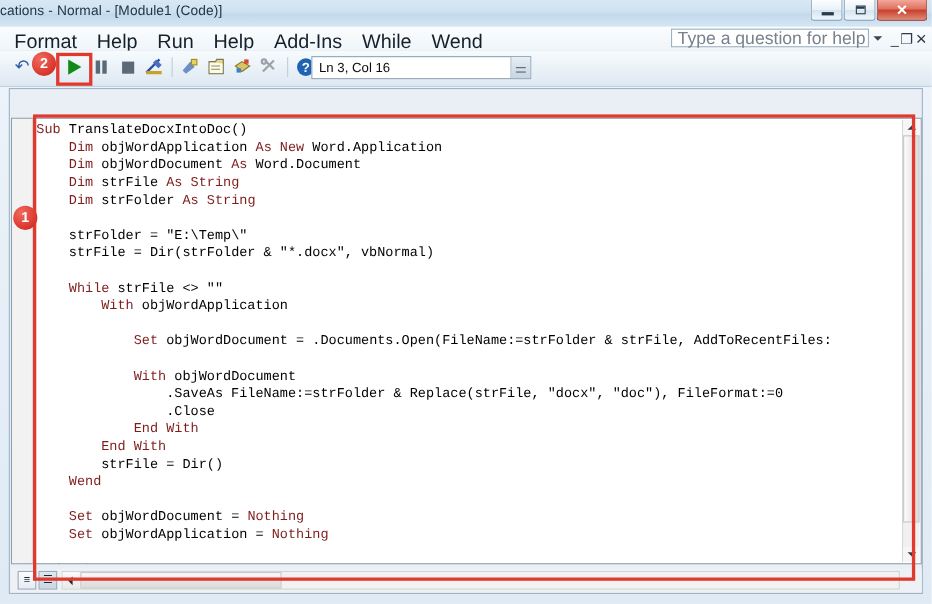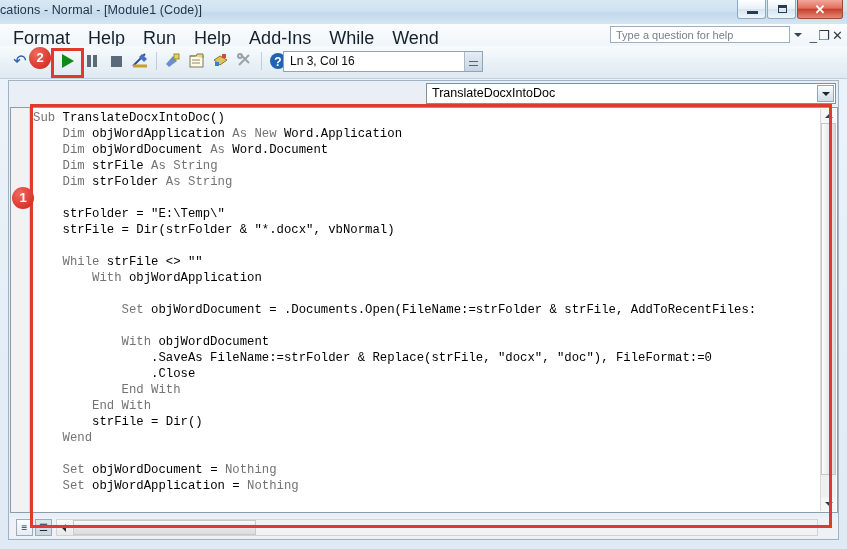--- a/index.html
+++ b/index.html
@@ -113,21 +113,21 @@
     right: 57px; top: 2px;
     width: 180px; height: 17px;
     background: #ffffff;
     border: 1px solid #9bb0c2;
     box-sizing: border-box;
   }
   .help-box .ph {
     position:absolute;
     left: 5px; top: 1px;
     color: #77818c;
-    font-size: 11px;
+    font-size: 16px;
     line-height: 15px;
     text-align: right;
   }
   .help-arrow {
     position: absolute;
     right: 45px; top: 9px;
     width: 0; height: 0;
     border-left: 4px solid transparent;
     border-right: 4px solid transparent;
     border-top: 4px solid #3a4652;
@@ -278,21 +278,21 @@
   }
   .code-text {
     position: absolute;
     left: 22px; top: 2px;
     font-family: "Liberation Mono", "DejaVu Sans Mono", monospace;
     font-size: 12.3px;
     line-height: 16px;
     white-space: pre;
     color: #000000;
   }
-  .kw { color: #737373; }
+  .kw { color: #7f1d1d; }
 
   .vscroll {
     position: absolute;
     right: 1px; top: 1px;
     width: 15px; bottom: 1px;
     background: #f0f0f0;
     border-left: 1px solid #d8d8d8;
   }
   .vscroll .thumb {
     position: absolute;
@@ -493,24 +493,20 @@
 
     <div class="status-box">
       <span class="txt">Ln 3, Col 16</span>
       <span class="status-grip"></span>
     </div>
   </div>
 
   <div class="modwin">
 
     <div class="combo-row">
-      <div class="combo combo-proc">
-        <span class="val">TranslateDocxIntoDoc</span>
-        <span class="combo-btn"></span>
-      </div>
     </div>
 
     <div class="codepane">
       <div class="margin-ind"></div>
       <div class="code-text" id="code-text"><div><span class="kw">Sub </span><span>TranslateDocxIntoDoc()</span></div><div>    <span class="kw">Dim </span><span>objWordApplication </span><span class="kw">As New </span><span>Word.Application</span></div><div>    <span class="kw">Dim </span><span>objWordDocument </span><span class="kw">As </span><span>Word.Document</span></div><div>    <span class="kw">Dim </span><span>strFile </span><span class="kw">As String</span></div><div>    <span class="kw">Dim </span><span>strFolder </span><span class="kw">As String</span></div><div>&nbsp;</div><div>    <span>strFolder = "E:\Temp\"</span></div><div>    <span>strFile = Dir(strFolder &amp; "*.docx", vbNormal)</span></div><div>&nbsp;</div><div>    <span class="kw">While </span><span>strFile &lt;&gt; ""</span></div><div>        <span class="kw">With </span><span>objWordApplication</span></div><div>&nbsp;</div><div>            <span class="kw">Set </span><span>objWordDocument = .Documents.Open(FileName:=strFolder &amp; strFile, AddToRecentFiles:</span></div><div>&nbsp;</div><div>            <span class="kw">With </span><span>objWordDocument</span></div><div>                <span>.SaveAs FileName:=strFolder &amp; Replace(strFile, "docx", "doc"), FileFormat:=0</span></div><div>                <span>.Close</span></div><div>            <span class="kw">End With</span></div><div>        <span class="kw">End With</span></div><div>        <span>strFile = Dir()</span></div><div>    <span class="kw">Wend</span></div><div>&nbsp;</div><div>    <span class="kw">Set </span><span>objWordDocument = </span><span class="kw">Nothing</span></div><div>    <span class="kw">Set </span><span>objWordApplication = </span><span class="kw">Nothing</span></div><div>&nbsp;</div><div><span class="kw">End Sub</span></div></div>
 
       <div class="vscroll">
         <div class="arrow-up"></div>
         <div class="thumb" style="top:14px;height:352px"></div>
         <div class="arrow-dn"></div>

